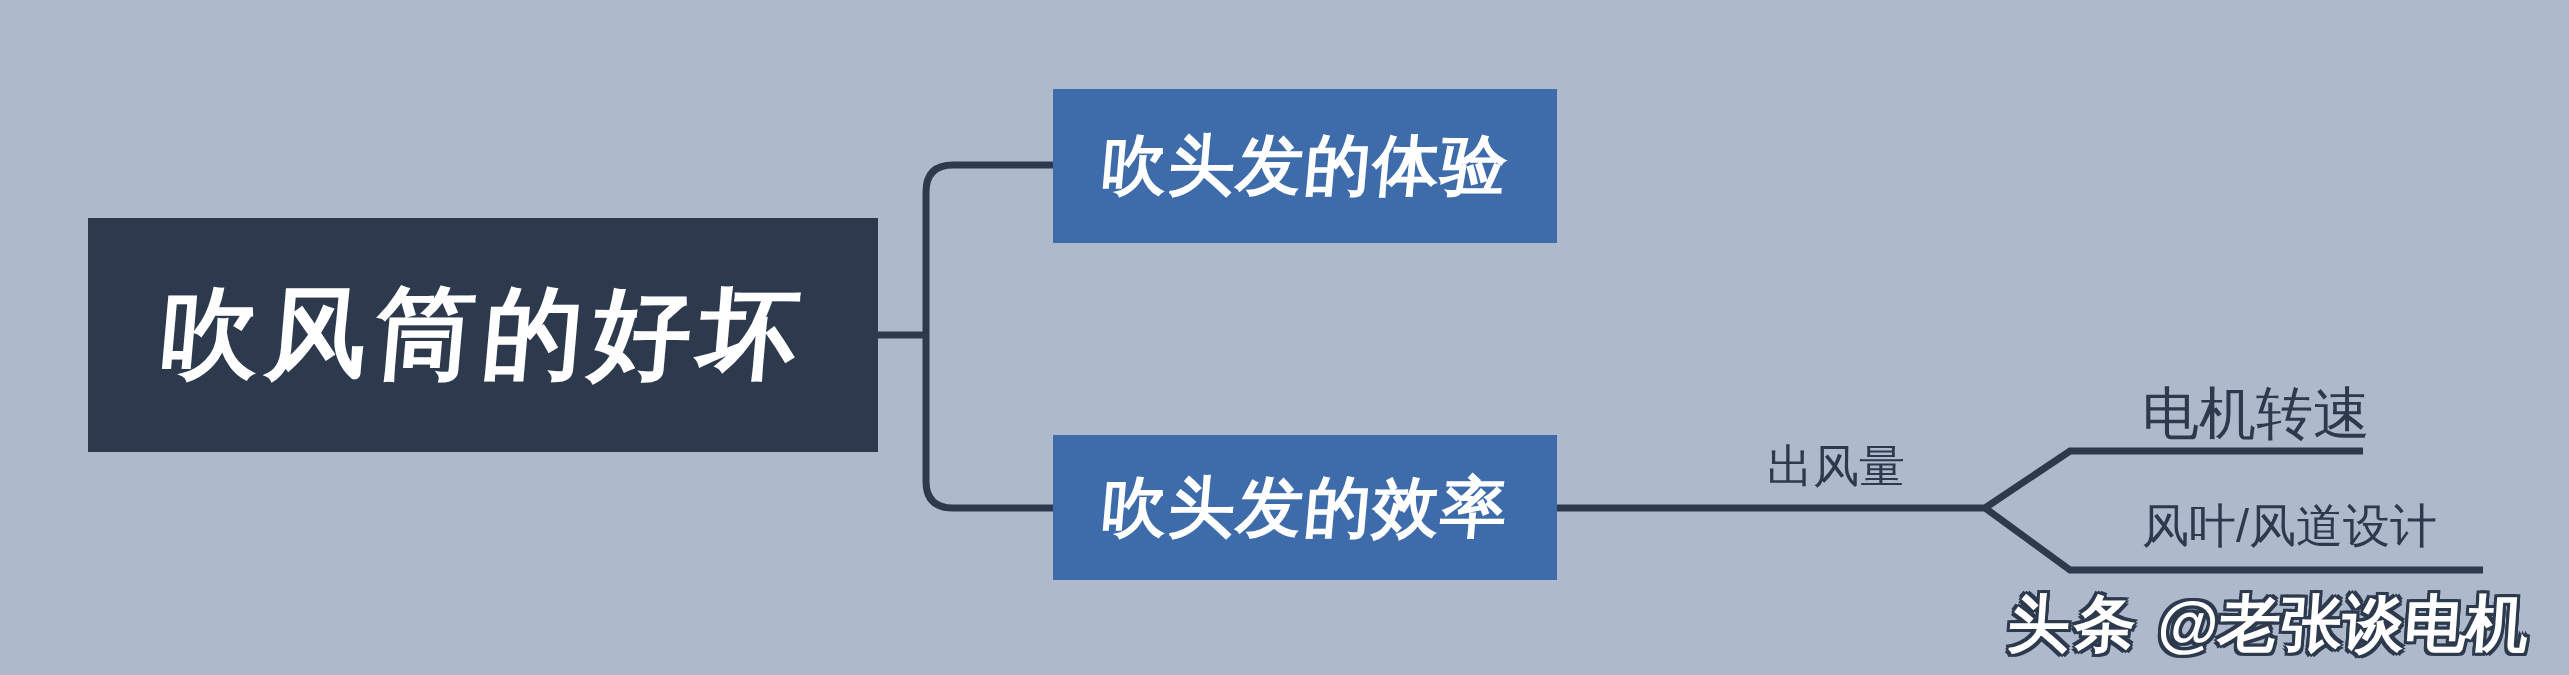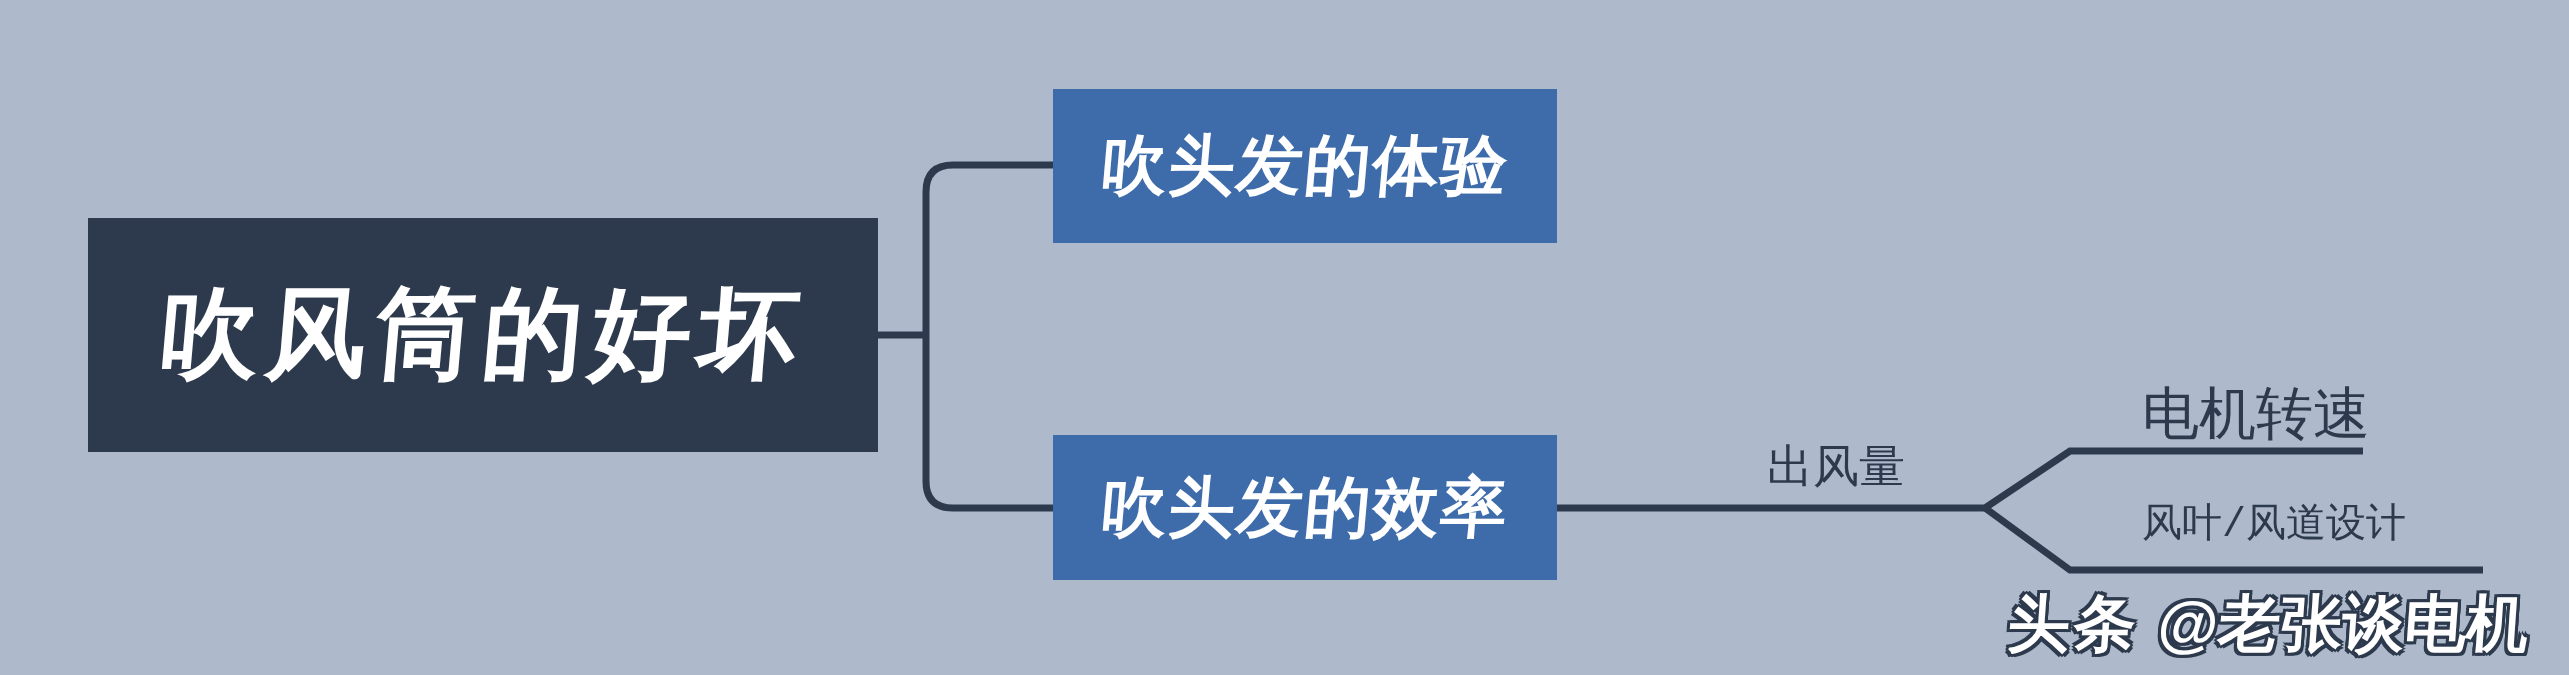--- a/index.html
+++ b/index.html
@@ -48,21 +48,21 @@
   .child-node .txt{font-size:66px;letter-spacing:2px;}
   .child-experience{left:1053px;top:89px;height:154px;}
   .child-efficiency{left:1053px;top:435px;height:145px;}
   .branch-label{
     position:absolute;
     color:var(--dark);
     white-space:nowrap;
   }
   .label-airflow{left:1767px;top:436px;font-size:46px;}
   .label-motor{left:2142px;top:376px;font-size:57px;}
-  .label-fan{left:2142px;top:495px;font-size:40px;font-family:Liberation Mono, monospace;}
+  .label-fan{left:2142px;top:495px;font-size:47px;}
   .watermark{
     position:absolute;
     left:2008px;top:582px;
     font-size:62px;
     font-weight:bold;
     color:var(--white);
     white-space:nowrap;
     transform:skewX(-4deg);
     text-shadow:
       -3px -3px 0 var(--dark),

